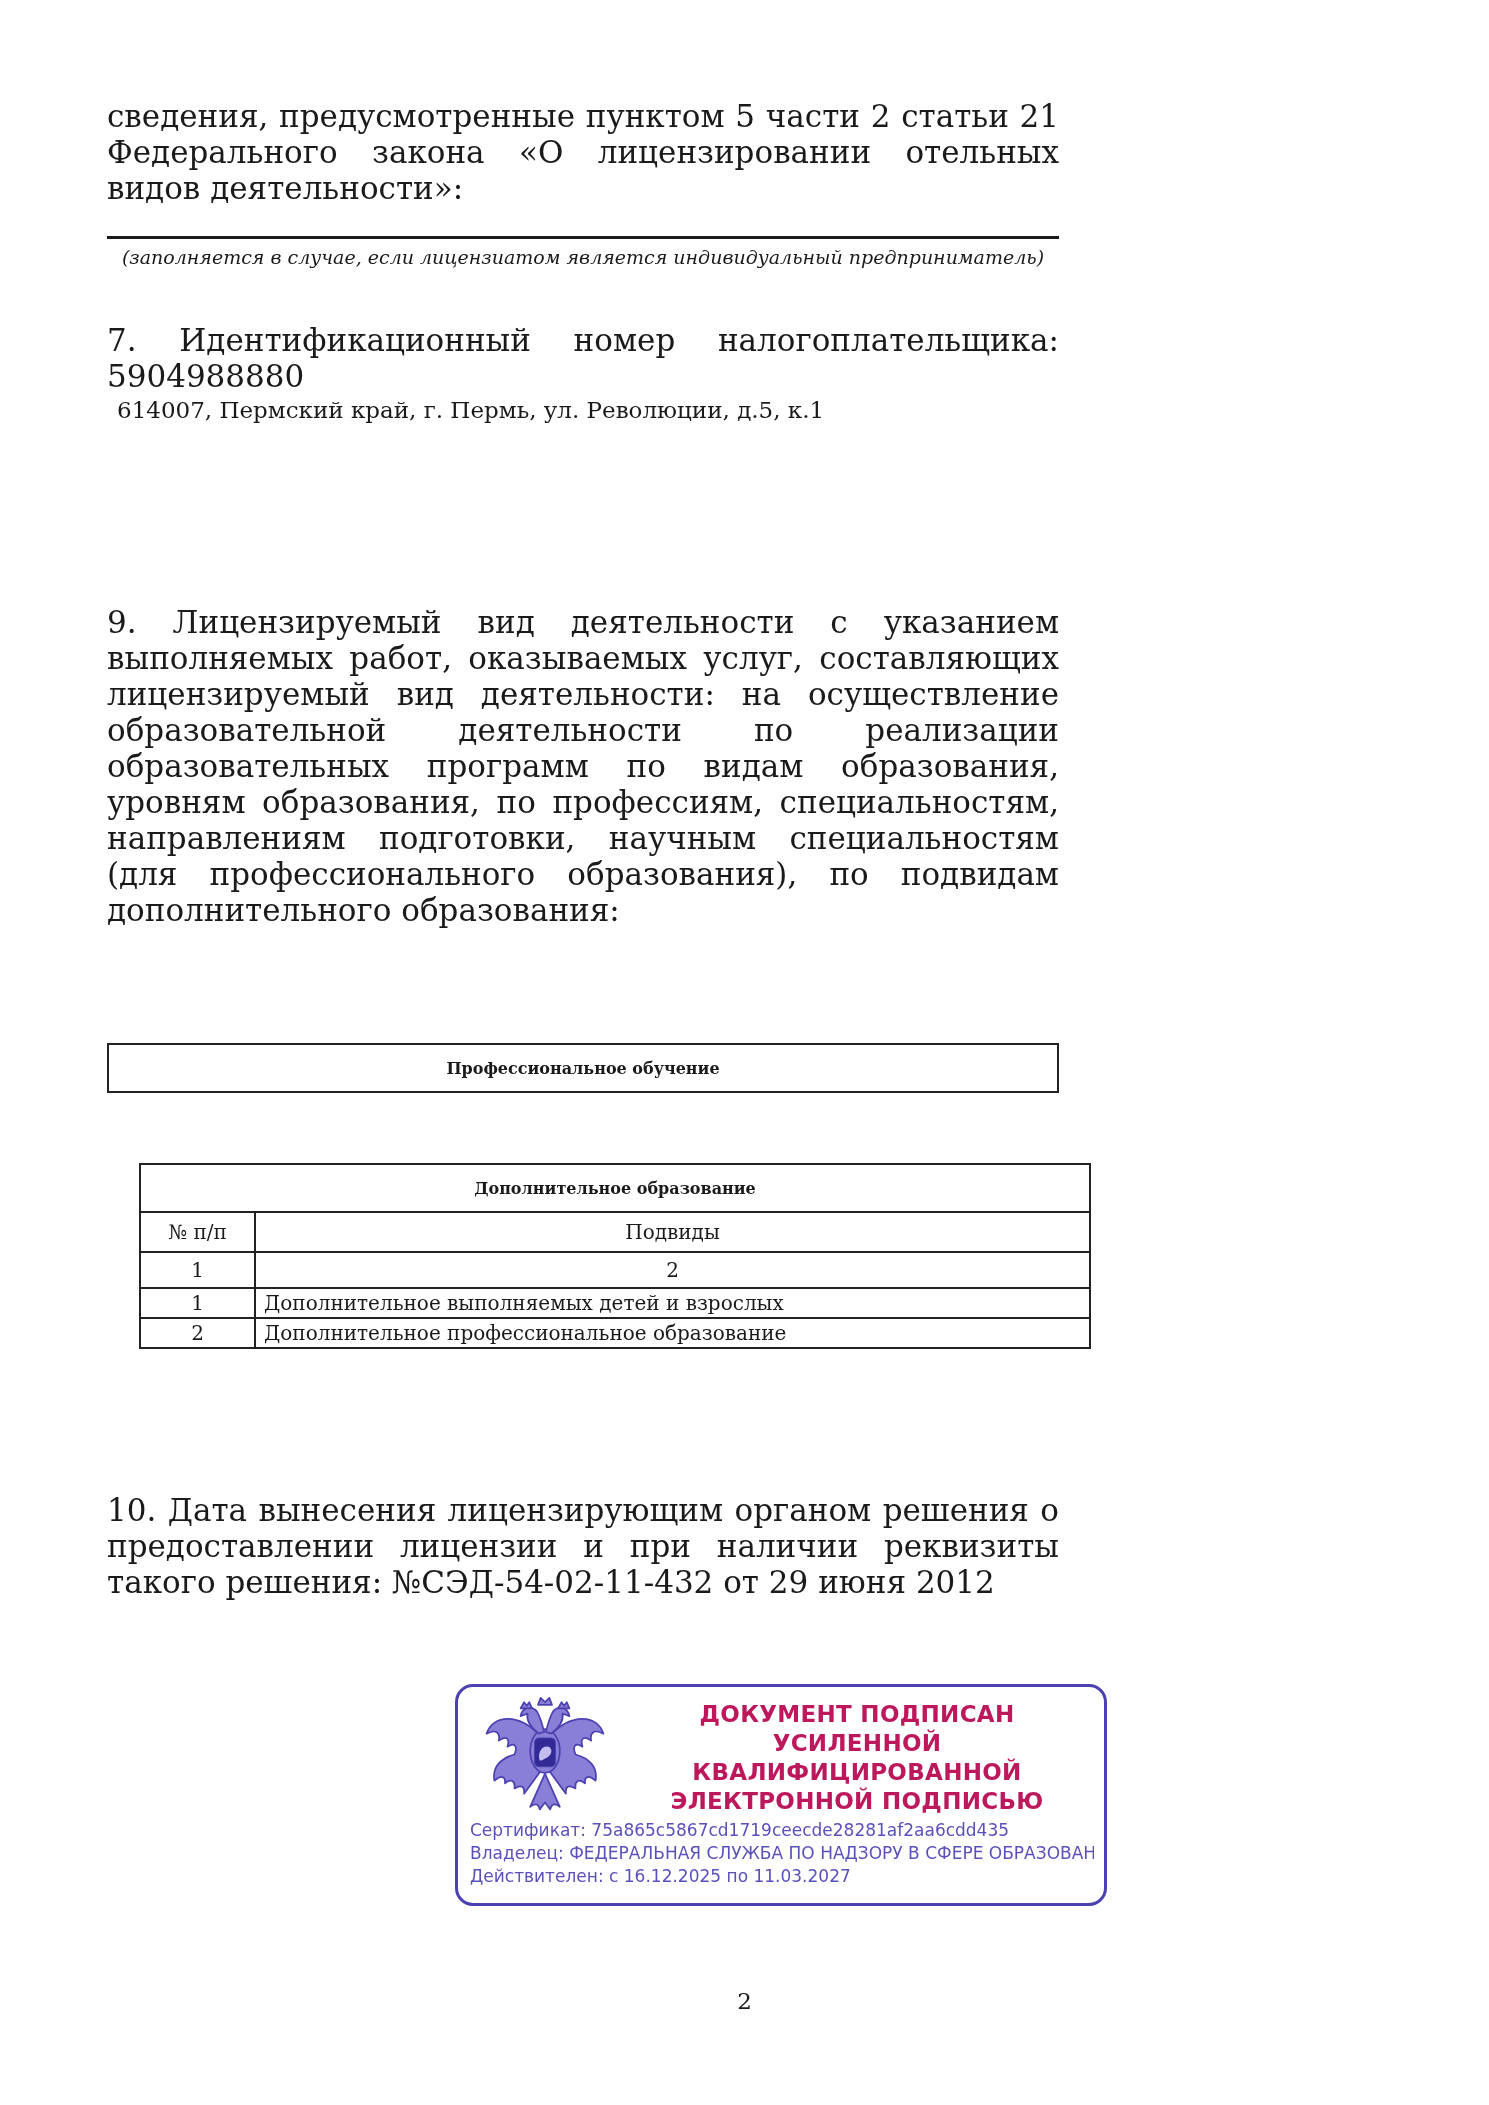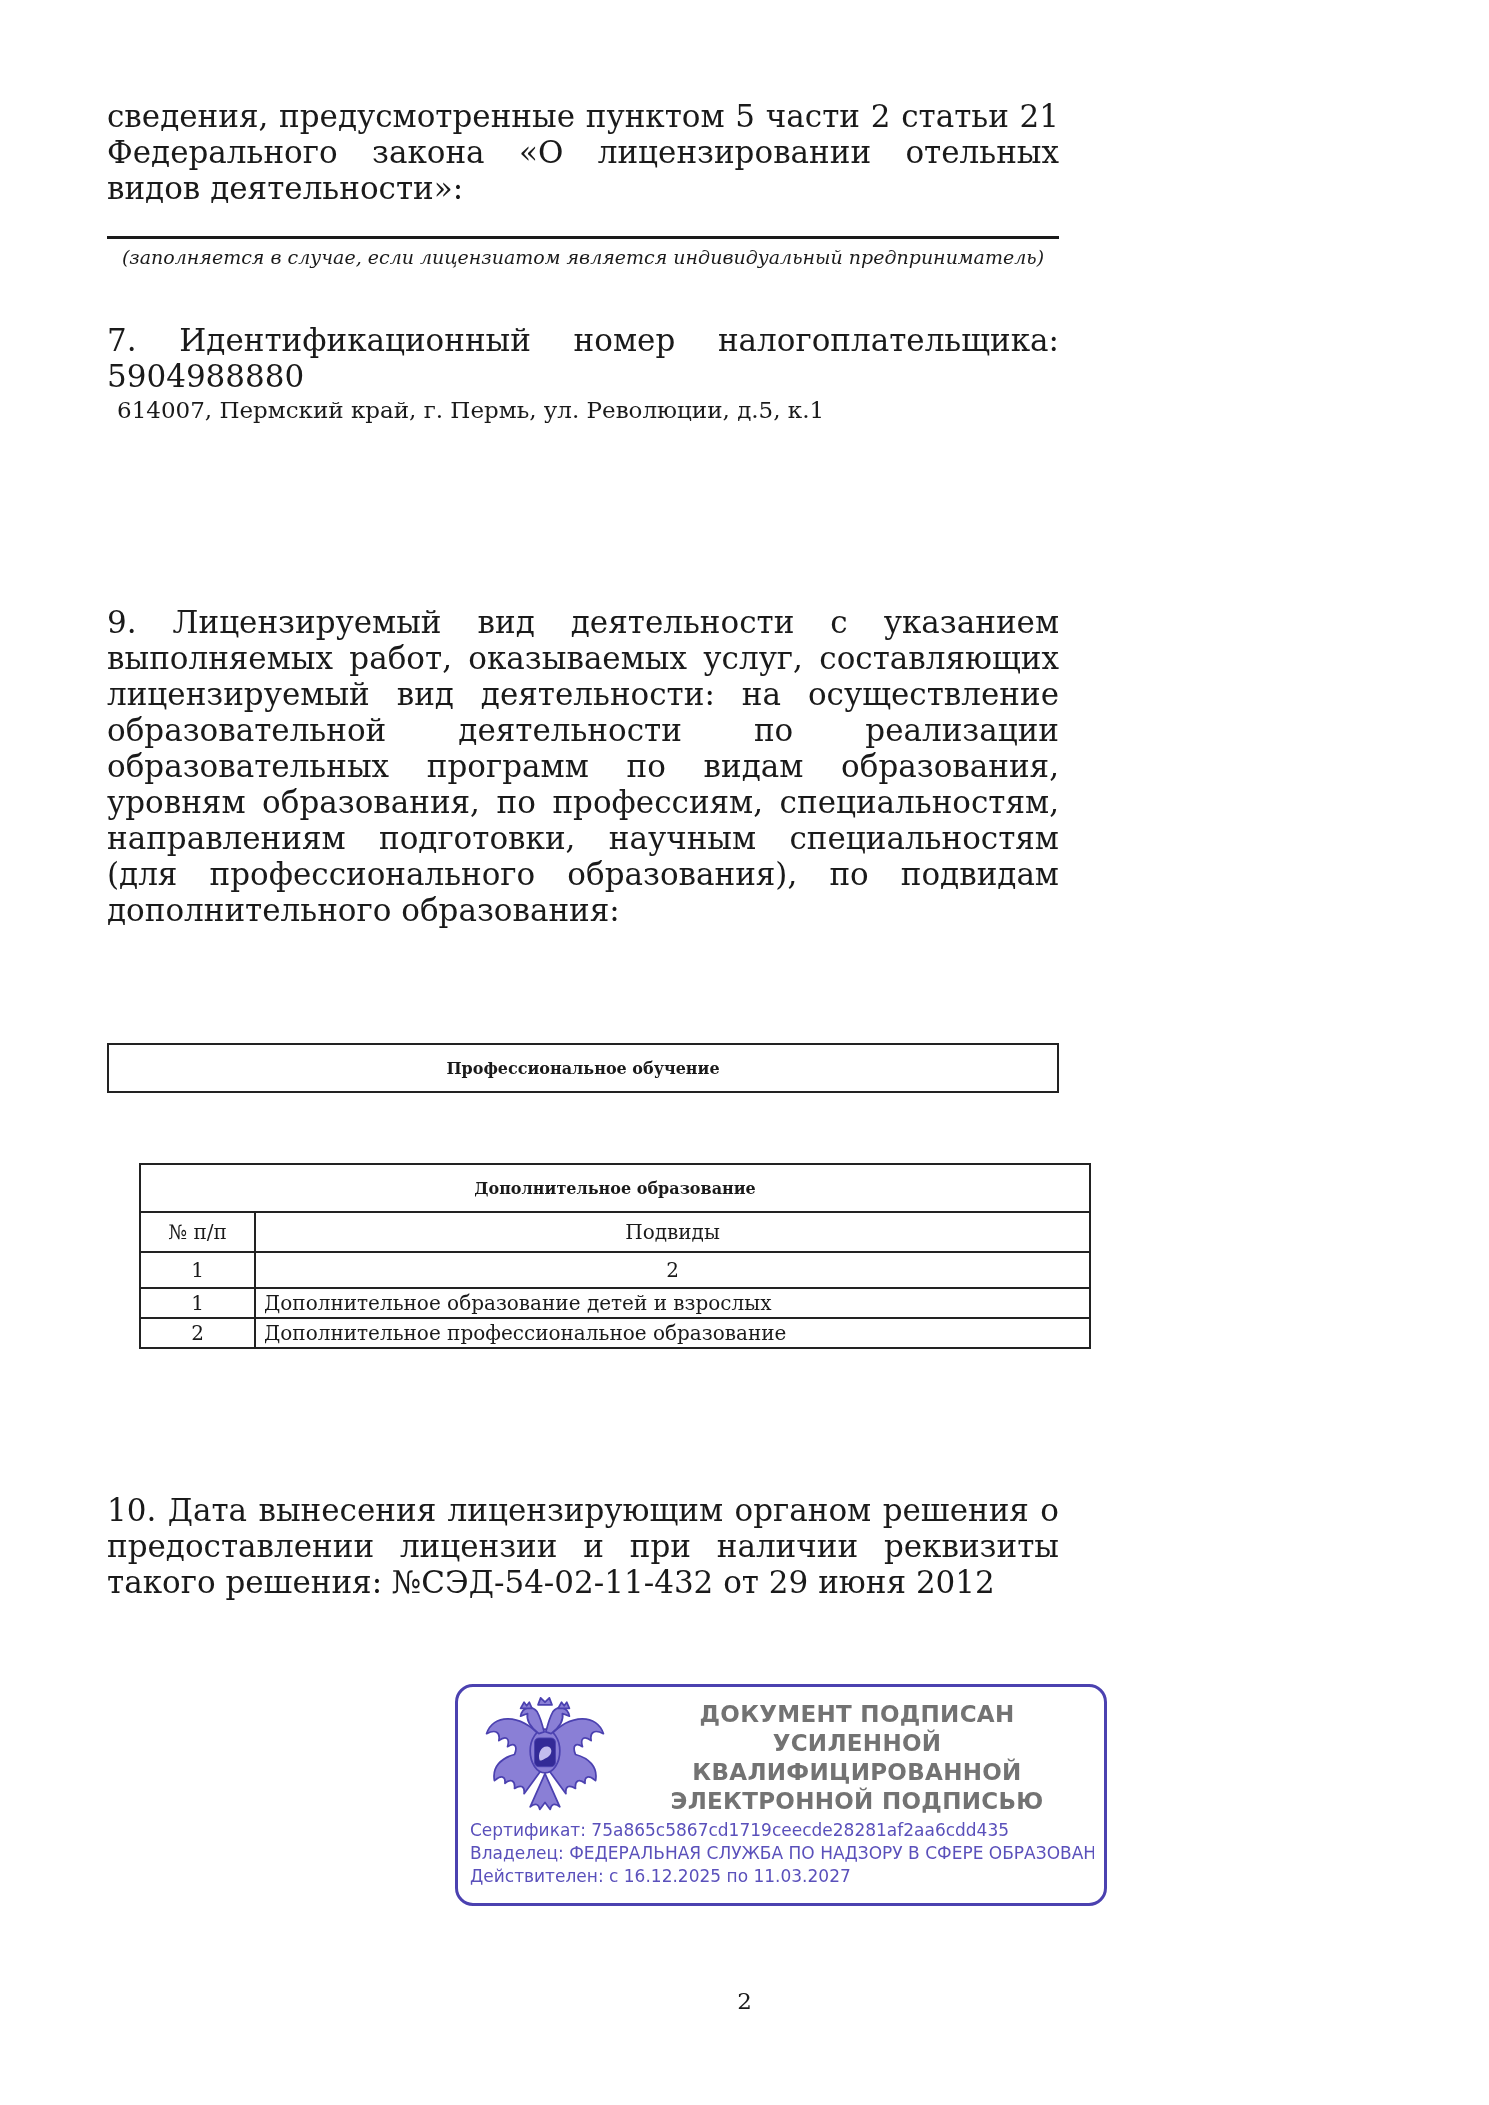--- a/index.html
+++ b/index.html
@@ -50,21 +50,21 @@
     color:#4b41b0;
     font-family:"DejaVu Sans","Liberation Sans",sans-serif;
     padding:10px 10px 8px 12px;
     overflow:hidden;
     background:#ffffff;
   }
   .stamp-top{display:flex;align-items:center;}
   .stamp-emblem{flex:0 0 150px;height:122px;display:flex;align-items:center;justify-content:center;}
   .stamp-headline{
     flex:1;text-align:center;font-weight:bold;
-    font-size:23px;line-height:29px;color:#737373;
+    font-size:23px;line-height:29px;color:#be185d;
     letter-spacing:0.3px;
   }
   .stamp-meta{
     font-size:17px;line-height:23px;
     color:#5a50bb;white-space:nowrap;overflow:hidden;
   }
   .page-number{
     position:absolute;left:0;top:1988px;width:100%;
     text-align:center;font-size:23px;
   }
@@ -112,21 +112,21 @@
       <tr>
         <td class="tbl-head cell-num">№ п/п</td>
         <td class="tbl-head">Подвиды</td>
       </tr>
       <tr>
         <td class="tbl-colnum cell-num">1</td>
         <td class="tbl-colnum">2</td>
       </tr>
       <tr>
         <td class="cell-num">1</td>
-        <td class="cell-sub">Дополнительное образование детей и взрослых</td>
+        <td class="cell-sub">Дополнительное выполняемых детей и взрослых</td>
       </tr>
       <tr>
         <td class="cell-num">2</td>
         <td class="cell-sub">Дополнительное профессиональное образование</td>
       </tr>
     </tbody>
       </table>
   </div>
 
   <div class="content-block" style="top:1492px;">

